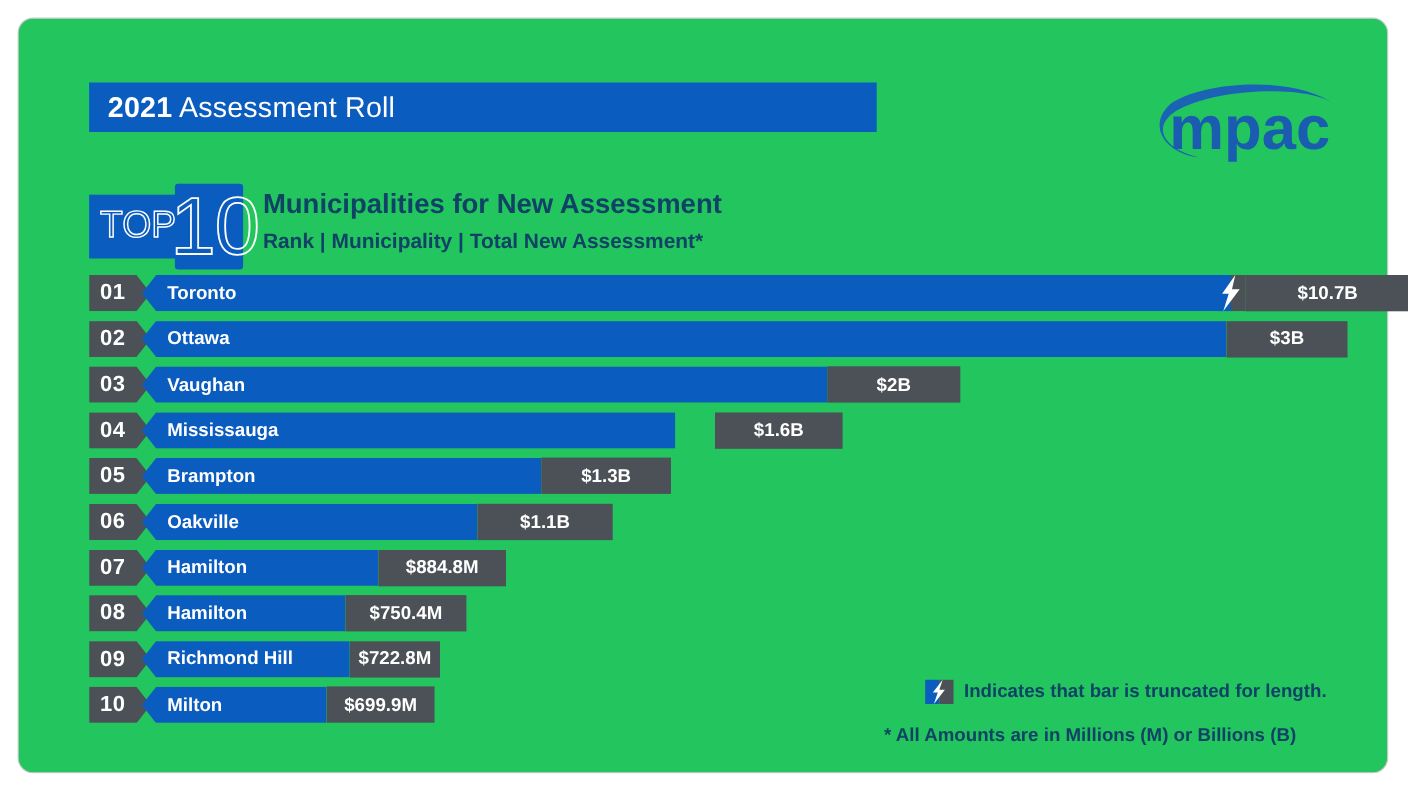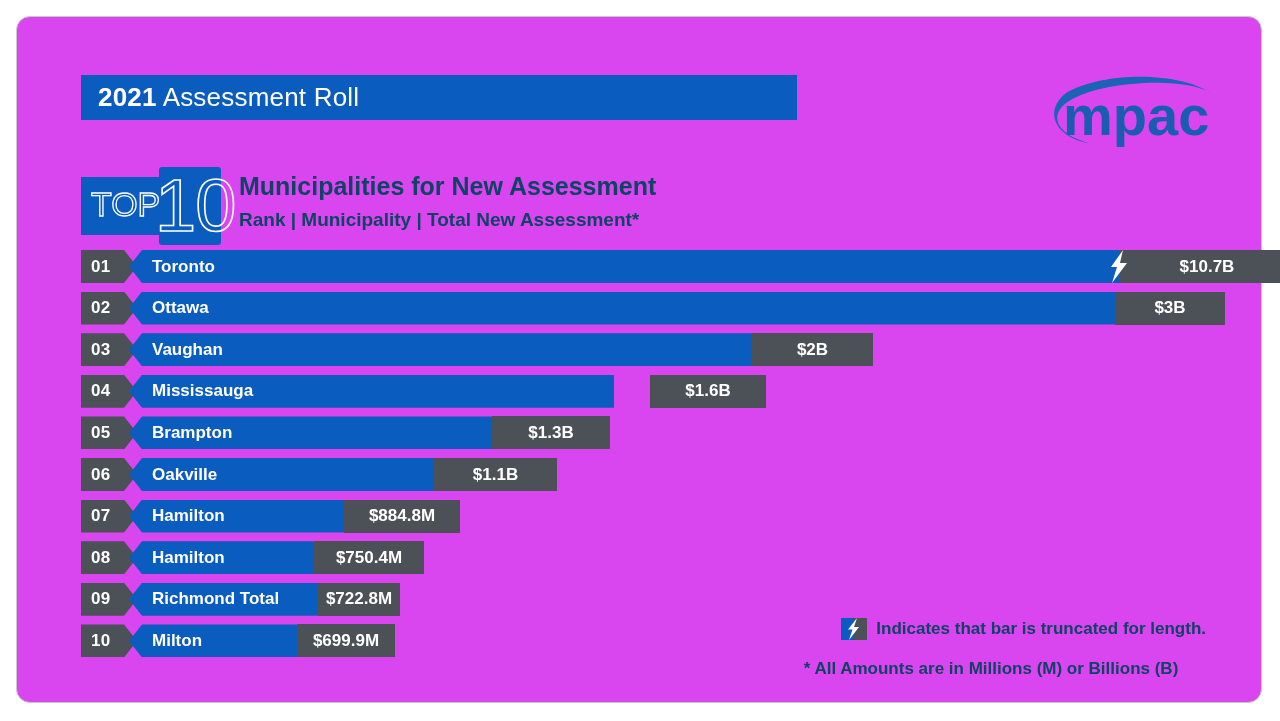--- a/index.html
+++ b/index.html
@@ -16,21 +16,21 @@
 
   .poster {
     position: absolute;
     left: 16px;
     top: 16px;
     width: 1246px;
     height: 687px;
     box-sizing: border-box;
     border: 1px solid #c9c9c9;
     border-radius: 14px;
-    background: #d946ef;
+    background: #22c55e;
   }
 
   
   .title-bar {
     position: absolute;
     left: 64px;
     top: 58px;
     width: 716px;
     height: 45px;
     background: #0B5CBF;
@@ -148,21 +148,21 @@
     top: 0;
     width: 56px;
     height: 33px;
     background: #4B5157;
     clip-path: polygon(0 0, 43px 0, 56px 50%, 43px 100%, 0 100%);
     display: flex;
     align-items: center;
   }
   .rank-num {
     color: #ffffff;
-    font-size: 17px;
+    font-size: 20px;
     font-weight: bold;
     padding-left: 10px;
     letter-spacing: 0.3px;
   }
   .bar {
     position: absolute;
     top: 0;
     left: 48px;
     height: 33px;
     background: #0B5CBF;
@@ -352,21 +352,21 @@
         </div>
         <div class="value-box" style="left: 233px; width: 110px;">
           <span class="value-text">$750.4M</span>
         </div>
       </div>
       <div class="row" style="top: 332.8px;">
         <div class="rank-badge">
           <span class="rank-num">09</span>
         </div>
         <div class="bar" style="width: 189px;">
-          <span class="muni">Richmond Total</span>
+          <span class="muni">Richmond Hill</span>
         </div>
         <div class="value-box" style="left: 237px; width: 82px;">
           <span class="value-text">$722.8M</span>
         </div>
       </div>
       <div class="row" style="top: 374.4px;">
         <div class="rank-badge">
           <span class="rank-num">10</span>
         </div>
         <div class="bar" style="width: 168px;">

